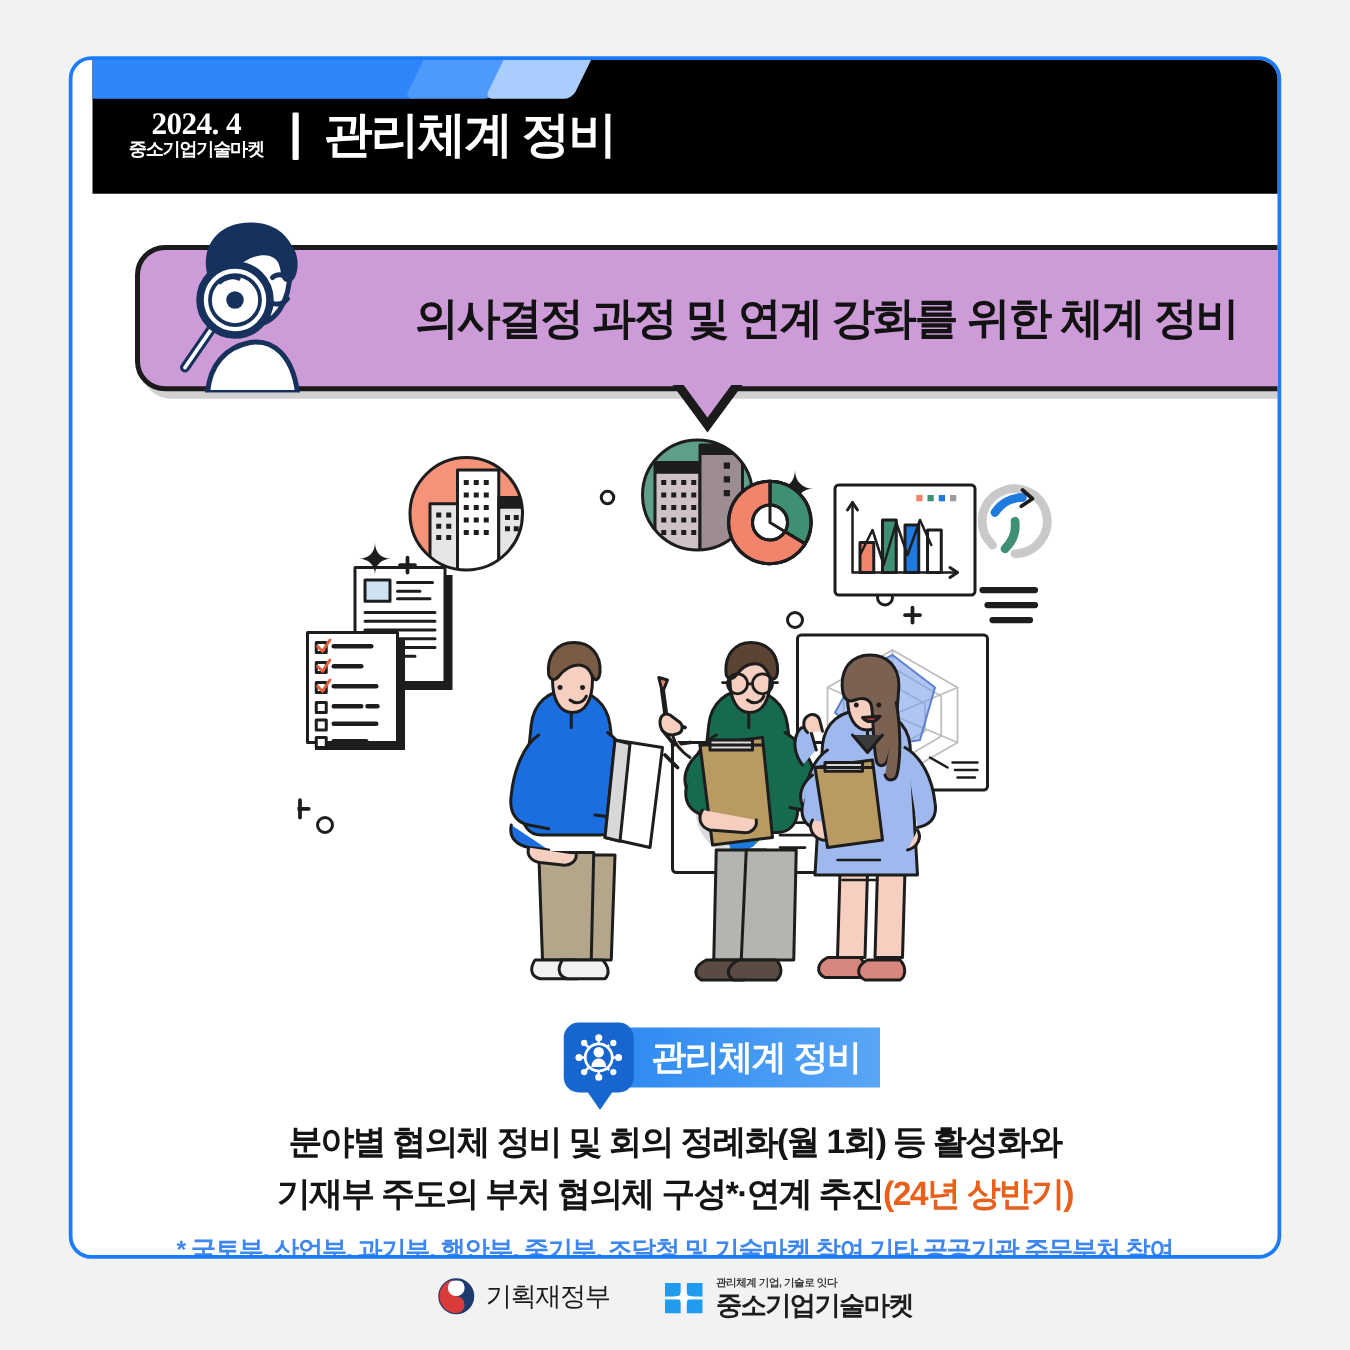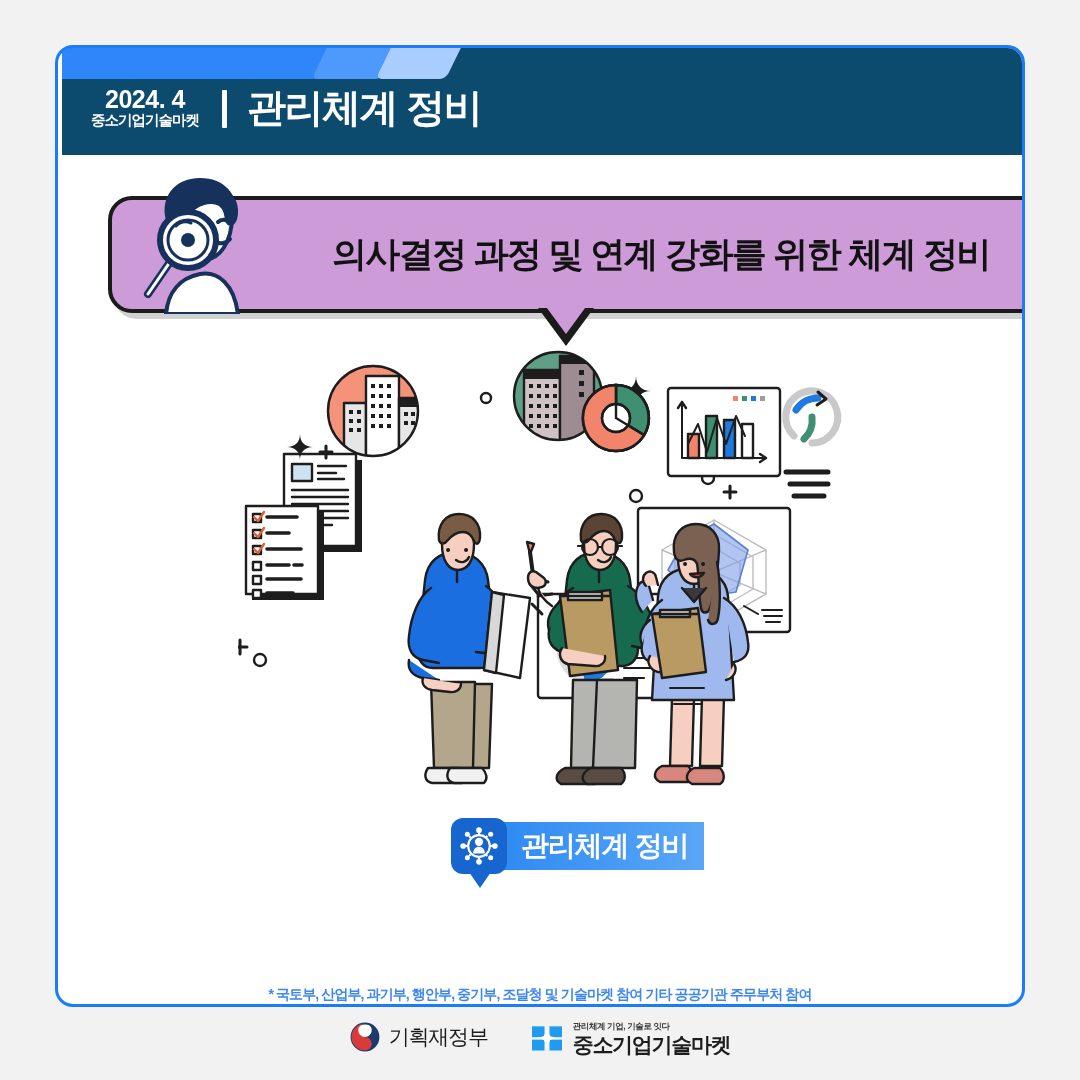--- a/index.html
+++ b/index.html
@@ -25,26 +25,27 @@
     box-sizing: border-box;
     border: 3px solid #1a7cfa;
     border-radius: 18px;
     background: #ffffff;
     overflow: hidden;
   }
 
   
   #header {
     position: absolute;
-    left: 4px;
+    left: 16px;
     top: 0;
     width: 100%;
     height: 107px;
-    background: #0c4a6e;
+    background: #000000;
     overflow: hidden;
+    font-family: Liberation Serif, serif;
   }
   .stripe {
     position: absolute;
     top: -3px;
     height: 34px;
     transform: skewX(-26deg);
     border-bottom-left-radius: 6px;
     border-bottom-right-radius: 6px;
   }
   #stripe-1 { left: -40px;  width: 310px; background: #2f86fb; }
@@ -219,21 +220,21 @@
   }
   .hl-orange { color: #e8601c; }
 
   #footnote {
     position: absolute;
     left: 0;
     top: 938px;
     width: 100%;
     text-align: center;
     color: #3e86f0;
-    font-size: 14px;
+    font-size: 20px;
     font-weight: bold;
     letter-spacing: -0.9px;
   }
 
   
   #footer {
     position: absolute;
     left: 0;
     top: 1022px;
     width: 1080px;
@@ -609,20 +610,24 @@
           <g stroke="#ffffff" stroke-width="2.4">
             <path d="M24 8v3M24 37v3M8 24h3M37 24h3M12 12l2 2M34 12l-2 2M12 36l2-2M34 36l-2-2"></path>
           </g>
         </g>
       </svg>
       <div id="badge-pointer"></div>
     </div>
     <div id="badge-bar">관리체계 정비</div>
   </div>
 
+  <div id="body-text">
+    <div>분야별 협의체 정비 및 회의 정례화(월 1회) 등 활성화와</div>
+    <div><span>기재부 주도의 부처 협의체 구성*·연계 추진</span><span class="hl-orange">(24년 상반기)</span></div>
+  </div>
 
   <div id="footnote">* 국토부, 산업부, 과기부, 행안부, 중기부, 조달청 및 기술마켓 참여 기타 공공기관 주무부처 참여</div>
 
 </div>
 
 <div id="footer">
   <div class="logo-group">
     <svg width="30" height="30" viewBox="0 0 40 40">
       <circle cx="20" cy="20" r="18" fill="#ffffff" stroke="#1d3a6e" stroke-width="2.4"></circle>
       <path d="M20 2a18 18 0 0 1 0 36 9 9 0 0 1 0-18 9 9 0 0 0 0-18z" fill="#1d3a6e"></path>

